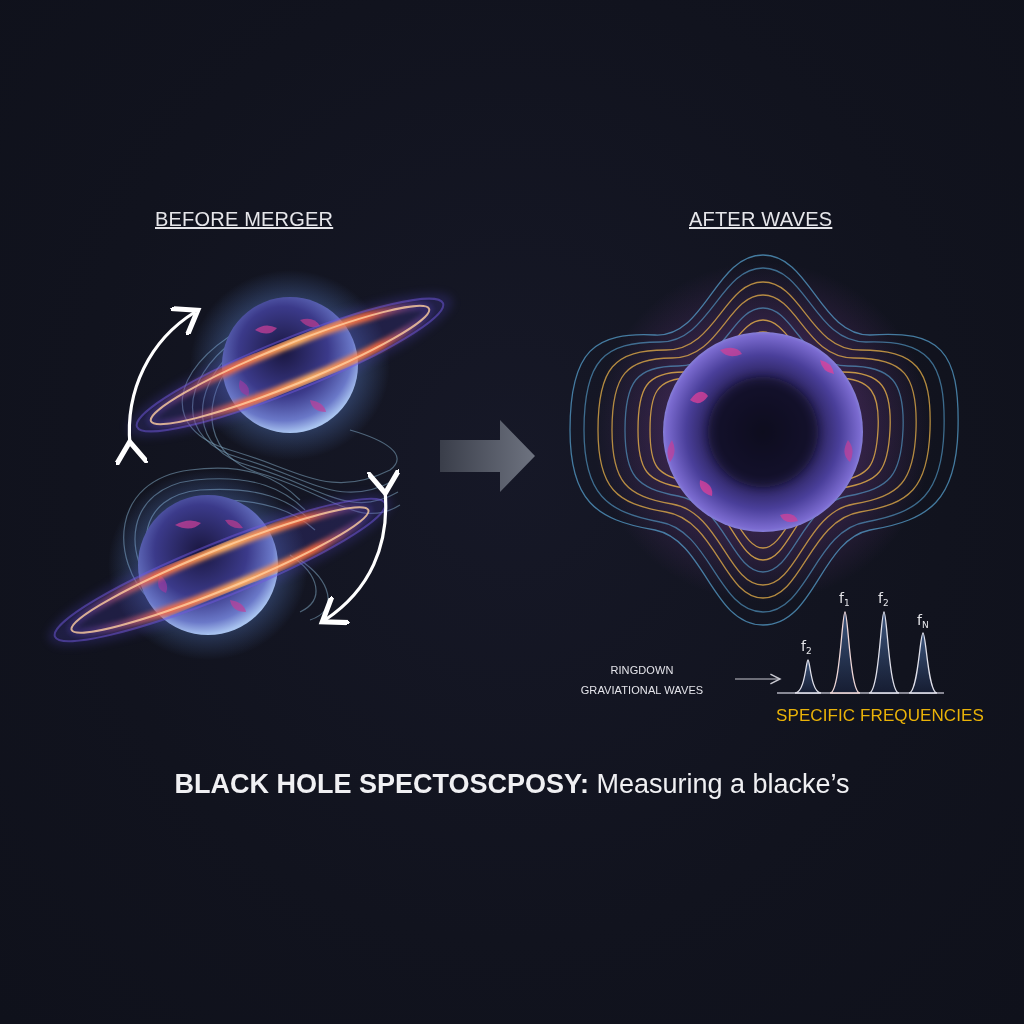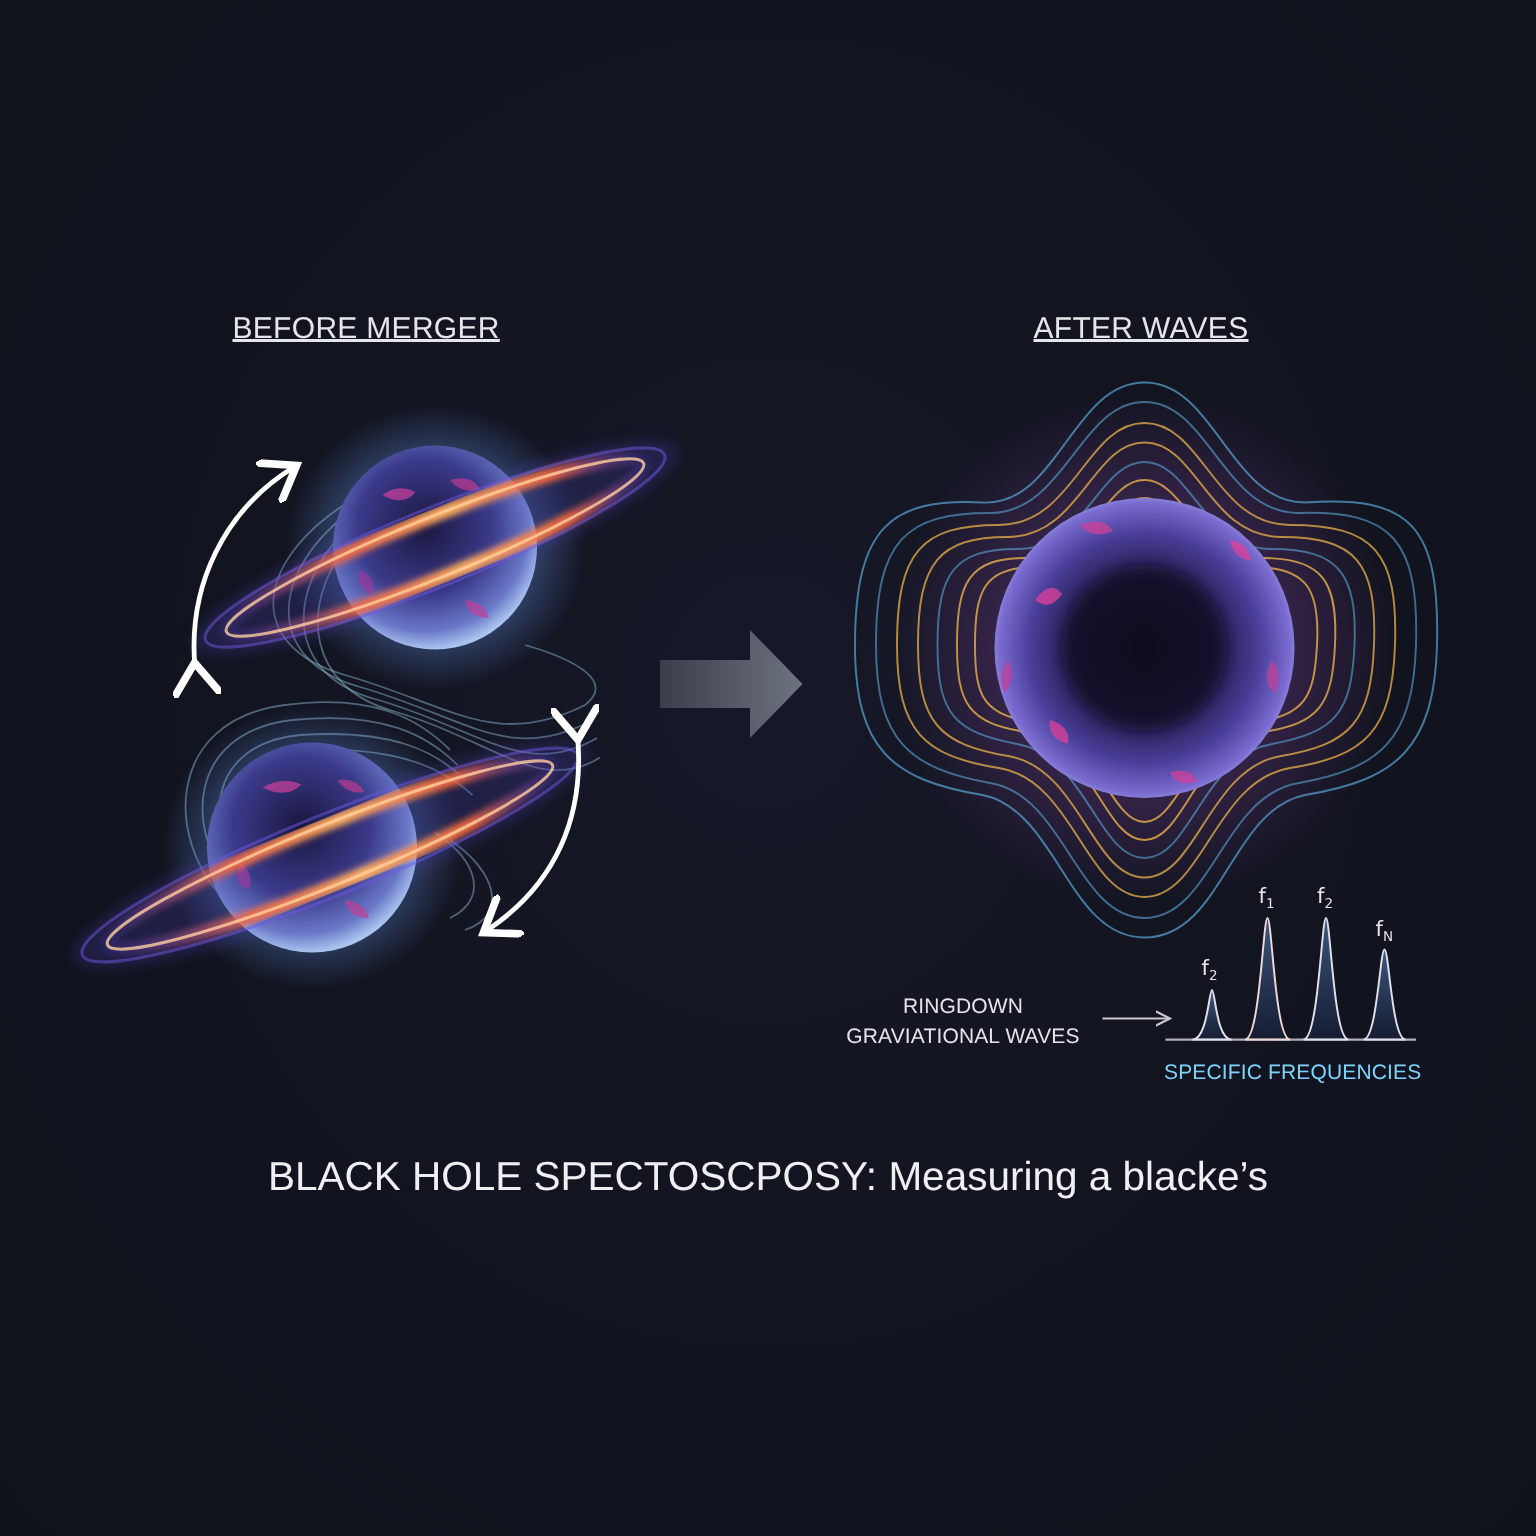--- a/index.html
+++ b/index.html
@@ -30,50 +30,50 @@
     #label-before { left: 155px; top: 208px; }
     #label-after { left: 689px; top: 208px; }
 
     svg.art { position: absolute; left: 0; top: 0; }
 
     .ringdown-label {
       position: absolute;
       left: 556px; top: 660px;
       width: 172px;
       text-align: center;
-      font-size: 14px;
+      font-size: 11px;
       line-height: 20px;
       color: #e4e4ea;
       letter-spacing: 0.1px;
     }
     .freq-caption {
       position: absolute;
       left: 776px; top: 706px;
-      font-size: 14px;
-      color: #7dd3fc;
+      font-size: 17px;
+      color: #eab308;
       letter-spacing: 0.1px;
     }
     .peak-label {
       position: absolute;
       font-size: 14px;
       color: #e6e6ea;
       font-family: "DejaVu Sans", sans-serif;
     }
     .peak-label sub { font-size: 9px; vertical-align: -3px; }
 
     .caption {
       position: absolute;
       left: 0; width: 1024px;
       top: 764px;
       text-align: center;
       font-size: 27px;
       line-height: 40px;
       color: #f0f0f3;
     }
-    .caption .bold { font-weight: normal; }
+    .caption .bold { font-weight: bold; }
   </style>
 </head>
 <body>
 
 <div class="bg"></div>
 
 <div class="section-label" id="label-before">BEFORE MERGER</div>
 <div class="section-label" id="label-after">AFTER WAVES</div>
 
 <svg class="art" width="1024" height="1024" viewBox="0 0 1024 1024">

